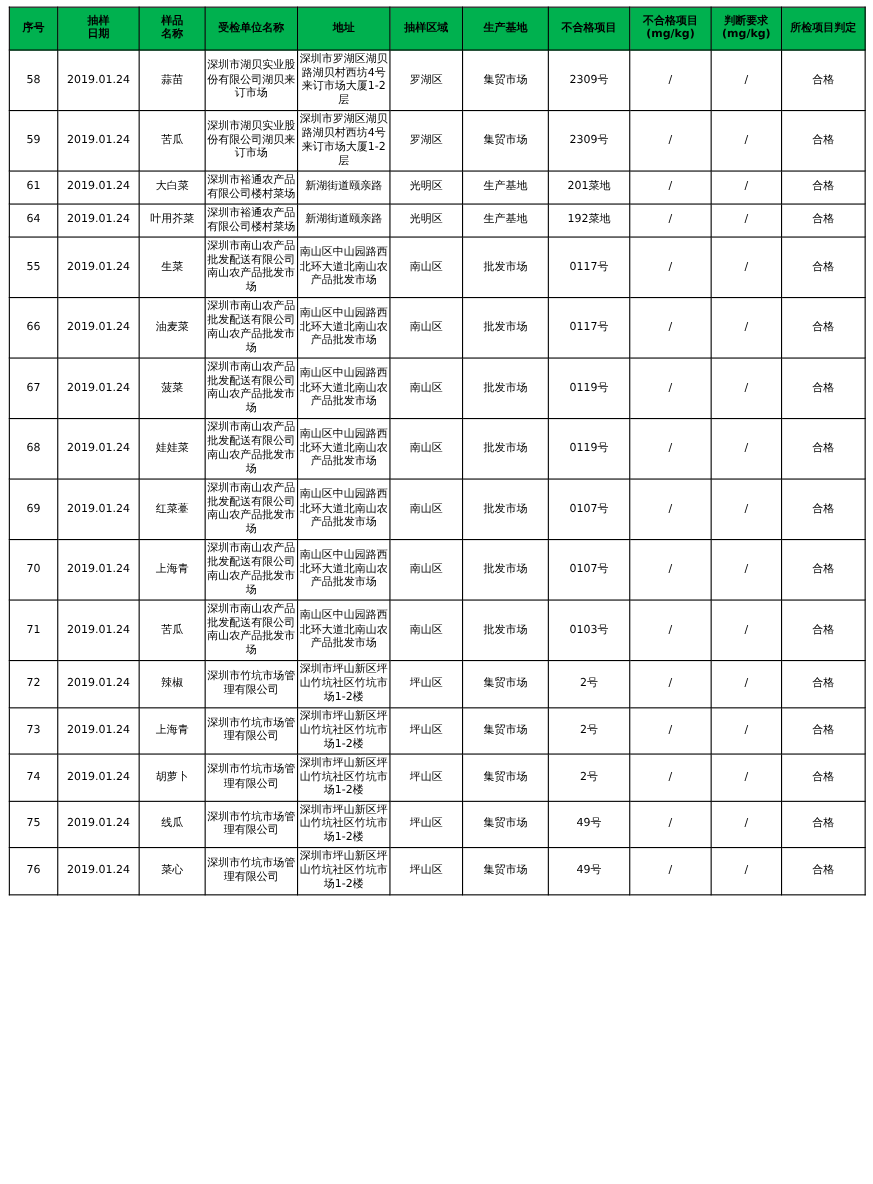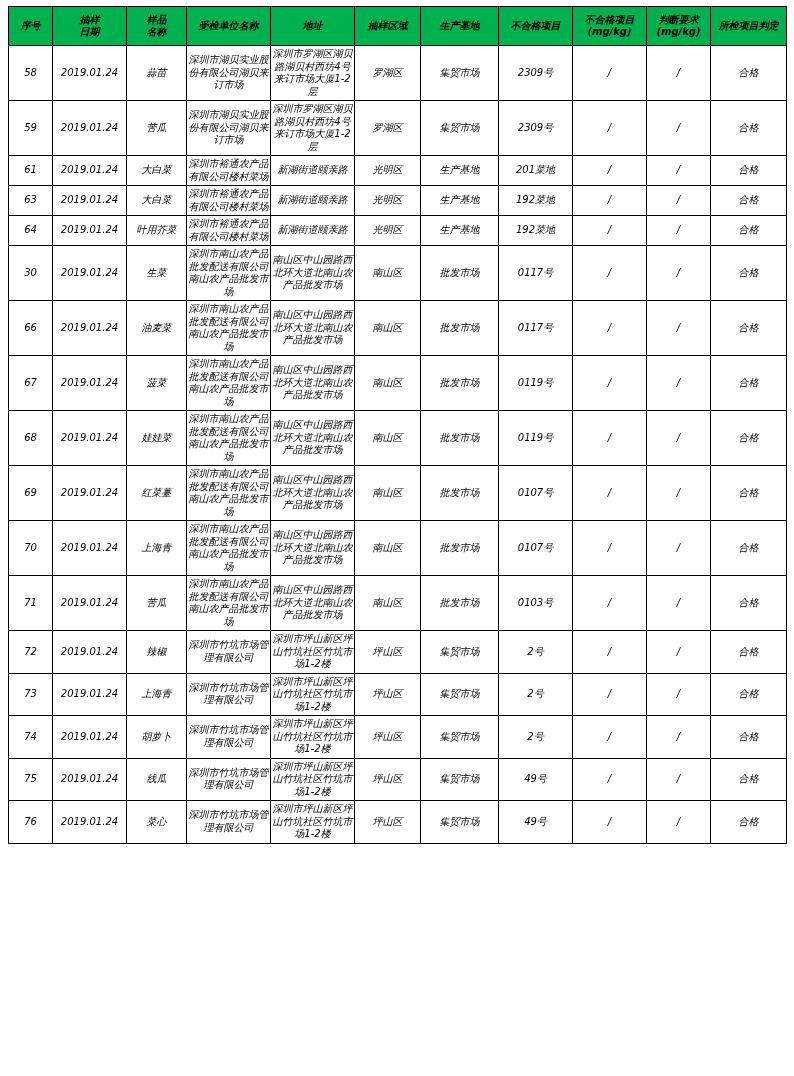--- a/index.html
+++ b/index.html
@@ -10,21 +10,20 @@
   body {
     width: 794px;
     font-family: "DejaVu Sans", "Liberation Sans", sans-serif;
     color: #000000;
   }
   #sheet {
     width: 706px;
     min-height: 1076px;
     padding: 6px 8px 0 8px;
     box-sizing: border-box;
-    font-style: italic;
   }
   table.report {
     border-collapse: collapse;
     width: 778px;
     table-layout: fixed;
   }
   table.report th,
   table.report td {
     border: 1px solid #000000;
     text-align: center;
@@ -173,47 +172,34 @@
         <td class="cell-unit">深圳市裕通农产品有限公司楼村菜场</td>
         <td class="cell-addr">新湖街道颐亲路</td>
         <td>光明区</td>
         <td>生产基地</td>
         <td>201菜地</td>
         <td class="cell-slash">/</td>
         <td class="cell-slash">/</td>
         <td class="cell-result">合格</td>
       </tr>
       <tr>
-        <td class="cell-idx">63</td>
-        <td class="cell-date">2019.01.24</td>
-        <td class="cell-name">大白菜</td>
-        <td class="cell-unit">深圳市裕通农产品有限公司楼村菜场</td>
-        <td class="cell-addr">新湖街道颐亲路</td>
-        <td>光明区</td>
-        <td>生产基地</td>
-        <td>192菜地</td>
-        <td class="cell-slash">/</td>
-        <td class="cell-slash">/</td>
-        <td class="cell-result">合格</td>
-      </tr>
-      <tr>
         <td class="cell-idx">64</td>
         <td class="cell-date">2019.01.24</td>
         <td class="cell-name">叶用芥菜</td>
         <td class="cell-unit">深圳市裕通农产品有限公司楼村菜场</td>
         <td class="cell-addr">新湖街道颐亲路</td>
         <td>光明区</td>
         <td>生产基地</td>
         <td>192菜地</td>
         <td class="cell-slash">/</td>
         <td class="cell-slash">/</td>
         <td class="cell-result">合格</td>
       </tr>
       <tr>
-        <td class="cell-idx">30</td>
+        <td class="cell-idx">55</td>
         <td class="cell-date">2019.01.24</td>
         <td class="cell-name">生菜</td>
         <td class="cell-unit">深圳市南山农产品批发配送有限公司南山农产品批发市场</td>
         <td class="cell-addr">南山区中山园路西北环大道北南山农产品批发市场</td>
         <td>南山区</td>
         <td>批发市场</td>
         <td>0117号</td>
         <td class="cell-slash">/</td>
         <td class="cell-slash">/</td>
         <td class="cell-result">合格</td>

